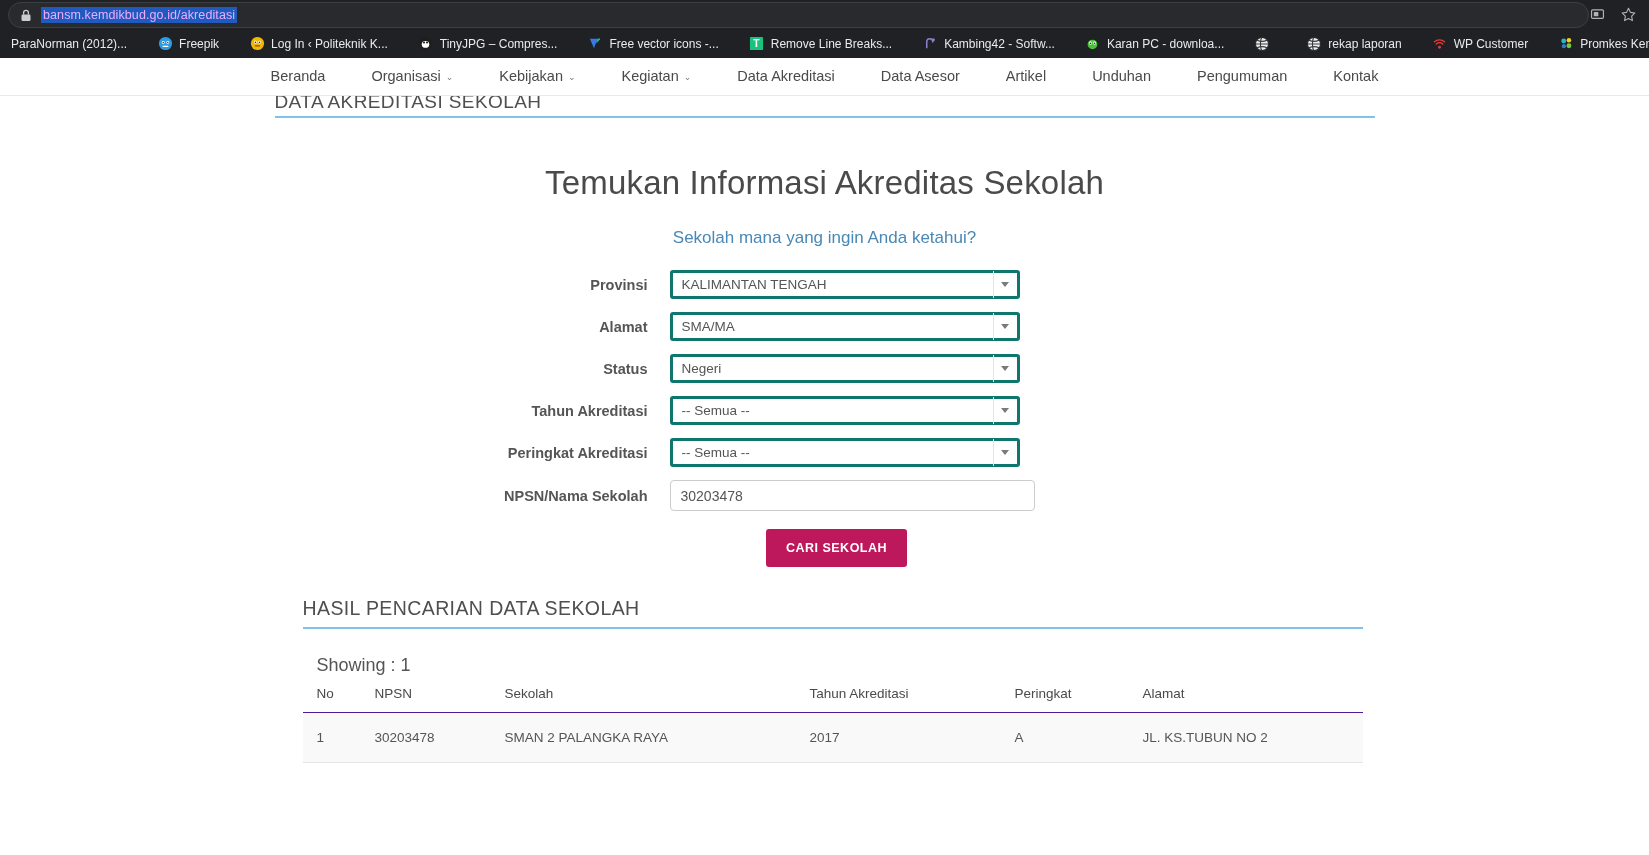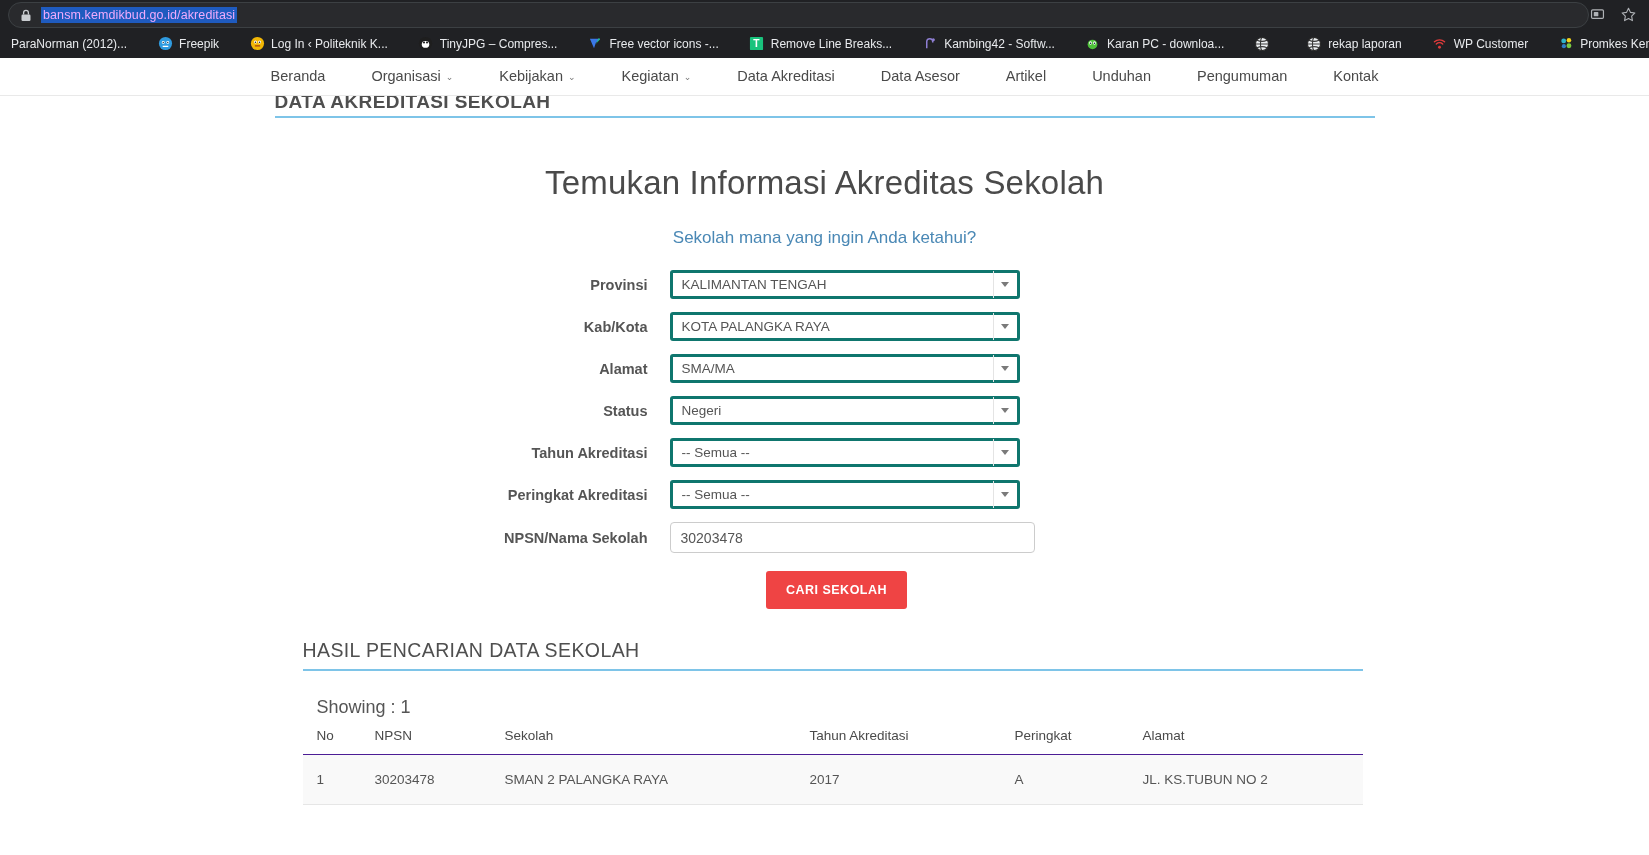--- a/index.html
+++ b/index.html
@@ -142,21 +142,21 @@
     margin: 0 auto;
     position: relative;
   }
 
   .section-title {
     font-size: 19px;
     letter-spacing: 0.4px;
     color: #4f4f4f;
     text-transform: uppercase;
     font-family: "Liberation Sans Narrow", "Liberation Sans", sans-serif;
-    font-weight: 700;
+    font-weight: 400;
     padding: 0 0 6px 0;
     margin: 0;
     white-space: nowrap;
   }
   .title-clip {
     height: 20px;
     overflow: hidden;
     position: relative;
   }
   .title-clip .section-title {
@@ -254,21 +254,21 @@
     font-family: "Liberation Sans", sans-serif;
     outline: none;
   }
   .btn-row {
     display: flex;
     justify-content: center;
     margin-top: 18px;
     padding-left: 24px;
   }
   .btn-primary {
-    background: #ef4444;
+    background: #be185d;
     color: #ffffff;
     border: none;
     border-radius: 3px;
     font-size: 12.5px;
     font-weight: 700;
     letter-spacing: 0.5px;
     padding: 12px 20px;
     cursor: pointer;
     font-family: "Liberation Sans Narrow", "Liberation Sans", sans-serif;
   }
@@ -553,29 +553,20 @@
         <div class="form-row">
           <div class="form-label">Provinsi</div>
           <div class="select-box">
             <span class="val">KALIMANTAN TENGAH</span>
             <span class="select-arrow">
                 <i></i>
               </span>
           </div>
         </div>
 
-        <div class="form-row">
-          <div class="form-label">Kab/Kota</div>
-          <div class="select-box">
-            <span class="val">KOTA PALANGKA RAYA</span>
-            <span class="select-arrow">
-                <i></i>
-              </span>
-          </div>
-        </div>
 
         <div class="form-row">
           <div class="form-label">Alamat</div>
           <div class="select-box">
             <span class="val">SMA/MA</span>
             <span class="select-arrow">
                 <i></i>
               </span>
           </div>
         </div>

